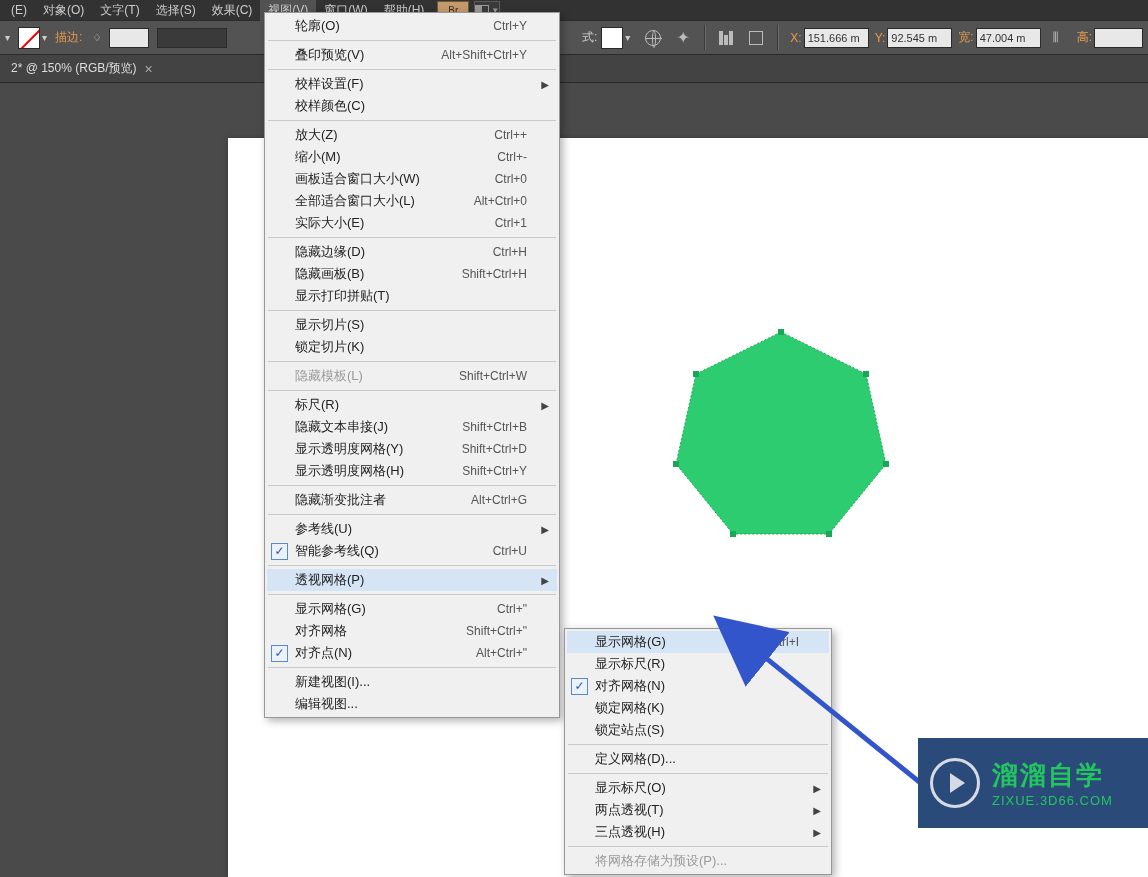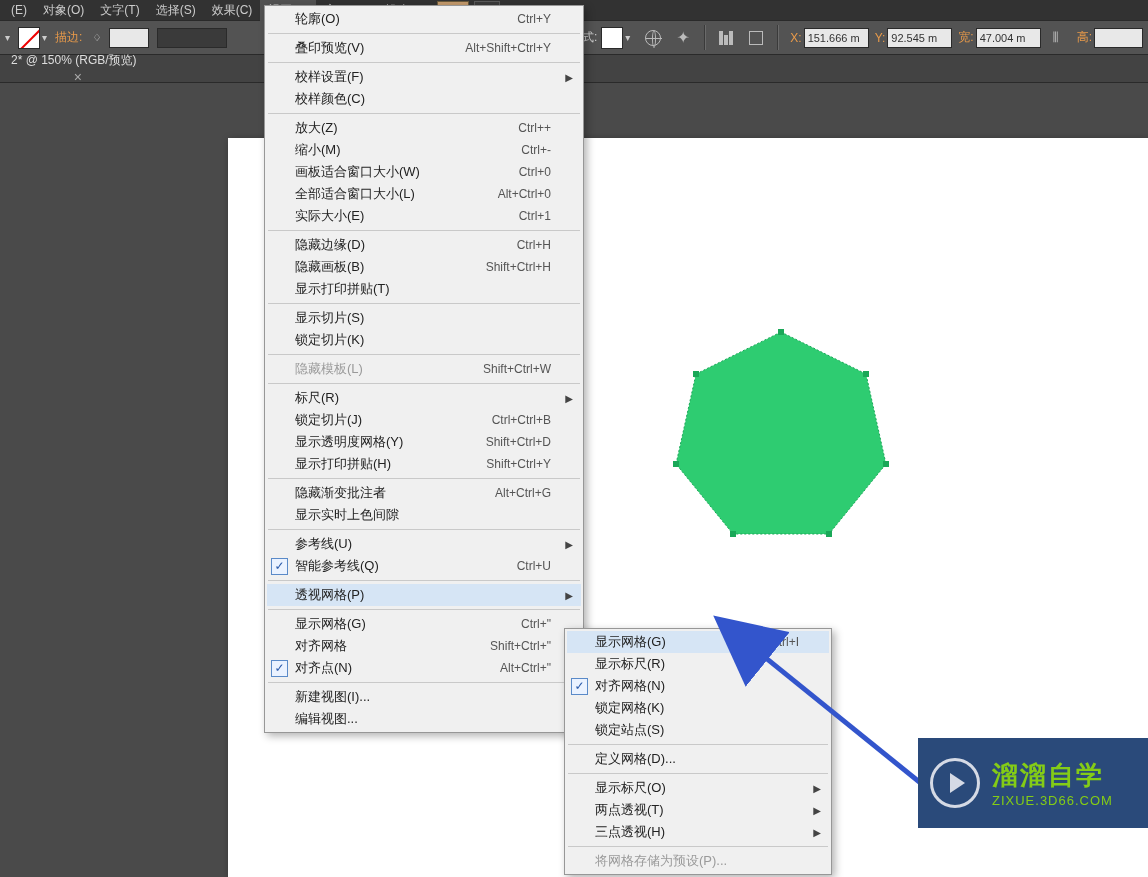--- a/index.html
+++ b/index.html
@@ -18,49 +18,49 @@
 .tbswatch { width: 22px; height: 22px; background: #fff; border: 1px solid #2a2a2a; }
 .tbswatch.none { background:#fff; position:relative; overflow:hidden; }
 .tbswatch.none::after{ content:""; position:absolute; left:-4px; top:10px; width:32px; height:2px; background:#e00; transform:rotate(-45deg);}
 .tblabel { color: #e89a4a; margin-right:10px; }
 .tbinput { width: 65px; height: 20px; background: #e8e8e8; border: 1px solid #2a2a2a; font-size: 11px; padding: 0 3px; color: #333;}
 .tbicon { width: 26px; height: 26px; display:flex; align-items:center; justify-content:center; margin:0 2px; border:1px solid transparent;}
 .tbsep { width:1px; height:25px; background:#3a3a3a; margin:0 6px; box-shadow:1px 0 0 #6a6a6a;}
 .coord-label { color:#e89a4a; margin-left:6px; margin-right:2px; font-size:12px;}
 
 .tabbar { background: #434343; height: 28px; display: flex; align-items: center; padding-left: 5px; font-size: 12px; color: #ddd; border-bottom:1px solid #2a2a2a;}
-.doctab { padding: 4px 10px 4px 6px; display:flex; align-items:center;flex-direction:column;}
+.doctab { padding: 4px 10px 4px 6px; display:flex; align-items:center;}
 .doctab .close { margin-left:8px; color:#aaa; font-size:14px;}
 
 .canvas-area { position: absolute; top: 83px; left: 0; right: 0; bottom: 0; background: #4a4a4a; }
 .artboard { position: absolute; left: 228px; top: 55px; width: 920px; height: 740px; background: #fff; box-shadow: 2px 2px 8px rgba(0,0,0,0.4);}
 
 .heptagon { position:absolute; left:443px; top:186px; width:220px; height:220px;}
 .heptagon svg { width:100%; height:100%;}
 
 .menu { position: absolute; background: #f0f0f0; border: 1px solid #979797; box-shadow: 3px 3px 8px rgba(0,0,0,0.3); font-size: 13px; color: #222; padding:2px;}
 .menu .row { display: flex; align-items: center; height: 22px; padding: 0 30px 0 28px; white-space: nowrap; position: relative; cursor:default;}
 .menu .row.highlight { background: #d6e5f5;}
 .menu .row.disabled { color: #9a9a9a;}
 .menu .row .lbl { flex: 1; }
 .menu .row .sc { color: #555; margin-left: 40px; font-size: 12px;}
 .menu .row .arr { position:absolute; right:8px; color:#444; font-size:10px;}
 .menu .sep { height: 1px; background: #c9c9c9; margin: 3px 1px; }
 .menu .check { position:absolute; left:4px; width:17px; height:17px; border:1px solid #5a8ac8; display:flex; align-items:center; justify-content:center; color:#2a5aaa; font-size:12px; background:#eaf2ff;}
 
-.main-menu { left: 264px; top: 5px; width: 320px; }
+.main-menu { left: 264px; top: 12px; width: 296px; }
 .sub-menu { left: 564px; top: 628px; width: 268px; }
 
 .arrow-annotation { position:absolute; left:744px; top:640px; width:260px; height:200px; pointer-events:none;}
 .arrow-annotation svg { width:100%; height:100%; overflow:visible;}
 
 .watermark { position:absolute; right:0; bottom:49px; width:230px; height:90px; background:#2a4a7a; display:flex; align-items:center; padding:0 12px;}
 .watermark .playicon { width:50px; height:50px; border:3px solid #d5dae5; border-radius:50%; display:flex; align-items:center; justify-content:center;}
 .watermark .playicon .tri { width:0; height:0; border-left:15px solid #d5dae5; border-top:10px solid transparent; border-bottom:10px solid transparent; margin-left:4px;}
-.watermark .txt { margin-left:12px; color:#84cc16;}
+.watermark .txt { margin-left:12px; color:#22c55e;}
 .watermark .txt .big { font-size:26px; font-weight:bold; letter-spacing:2px;}
 .watermark .txt .small { font-size:13px; letter-spacing:1px;}
 
 .globe-icon{width:16px;height:16px;border:1.5px solid #bbb;border-radius:50%;position:relative;}
 .globe-icon::before{content:"";position:absolute;left:6px;top:-1px;width:2px;height:16px;border:1px solid #bbb;border-radius:50%;}
 .globe-icon::after{content:"";position:absolute;top:7px;left:0;width:16px;height:1px;background:#bbb;}
 .sparkle-icon{color:#bbb;font-size:16px;}
 .align-icon{display:flex;gap:1px;}
 .align-icon span{width:4px;background:#bbb;}
 .align-icon span:nth-child(1){height:14px;}
@@ -231,38 +231,35 @@
     <div class="row disabled">
       <span class="lbl">隐藏模板(L)</span>
       <span class="sc">Shift+Ctrl+W</span>
     </div>
     <div class="sep"></div>
     <div class="row">
       <span class="lbl">标尺(R)</span>
       <span class="arr">▶</span>
     </div>
     <div class="row">
-      <span class="lbl">锁定切片(J)</span>
-      <span class="sc">Ctrl+Ctrl+B</span>
+      <span class="lbl">隐藏文本串接(J)</span>
+      <span class="sc">Shift+Ctrl+B</span>
     </div>
     <div class="row">
       <span class="lbl">显示透明度网格(Y)</span>
       <span class="sc">Shift+Ctrl+D</span>
     </div>
     <div class="row">
-      <span class="lbl">显示打印拼贴(H)</span>
+      <span class="lbl">显示透明度网格(H)</span>
       <span class="sc">Shift+Ctrl+Y</span>
     </div>
     <div class="sep"></div>
     <div class="row">
       <span class="lbl">隐藏渐变批注者</span>
       <span class="sc">Alt+Ctrl+G</span>
-    </div>
-    <div class="row">
-      <span class="lbl">显示实时上色间隙</span>
     </div>
     <div class="sep"></div>
     <div class="row">
       <span class="lbl">参考线(U)</span>
       <span class="arr">▶</span>
     </div>
     <div class="row">
       <span class="check">✓</span>
       <span class="lbl">智能参考线(Q)</span>
       <span class="sc">Ctrl+U</span>

